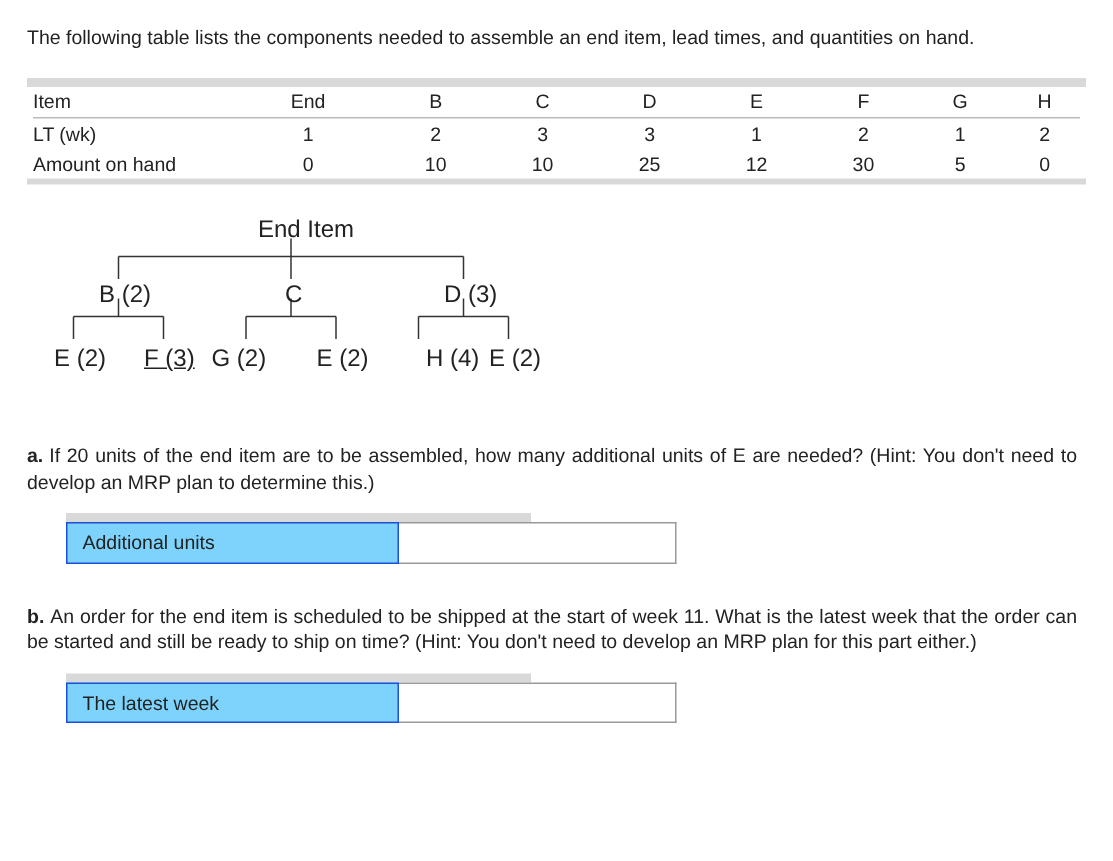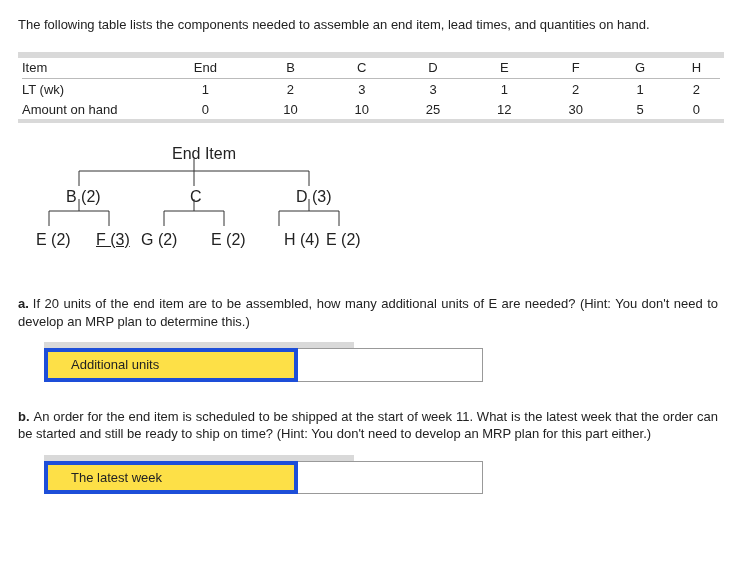--- a/index.html
+++ b/index.html
@@ -34,23 +34,23 @@
   .qsection { margin: 6px 0 26px 0; }
   .qtext { margin-bottom: 12px; text-align: justify; max-width: 700px;}
   .answerbox {
     margin-left: 26px;
     display: flex;
     align-items: stretch;
     width: 310px;
   }
   .answerbox .lblcell {
     flex: 0 0 200px;
-    border: 4px solid #1d4ed8;
-    background: #fde047;
-    padding: 4px 23px;
+    border: 1px solid #1d4ed8;
+    background: #7dd3fc;
+    padding: 4px 10px;
     font-size: 13px;
   }
   .answerbox input {
     flex: 1;
     border: 1px solid #999;
     border-left: none;
     padding: 3px 4px;
     font-size: 13px;
   }
   .graybar { height: 6px; background:#d9d9d9; margin-left:26px; width:310px; }

